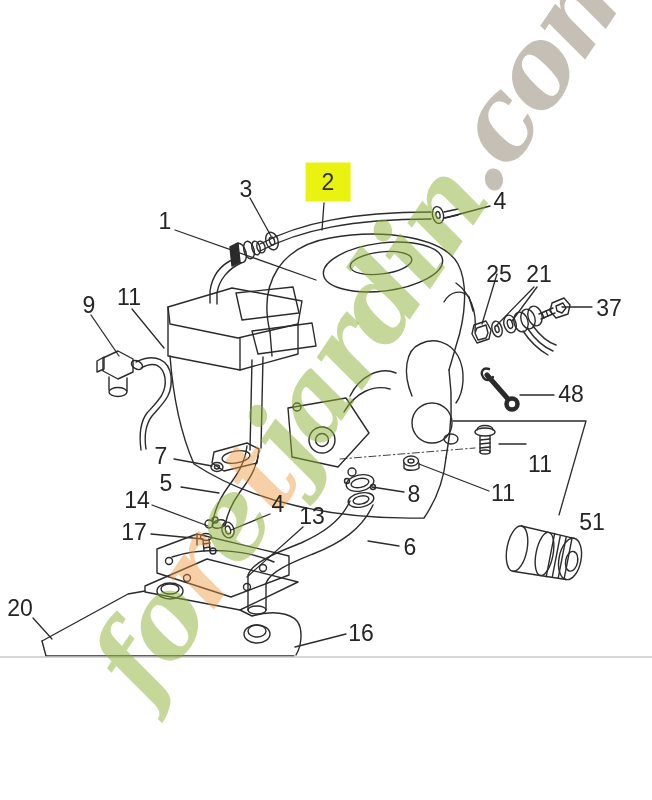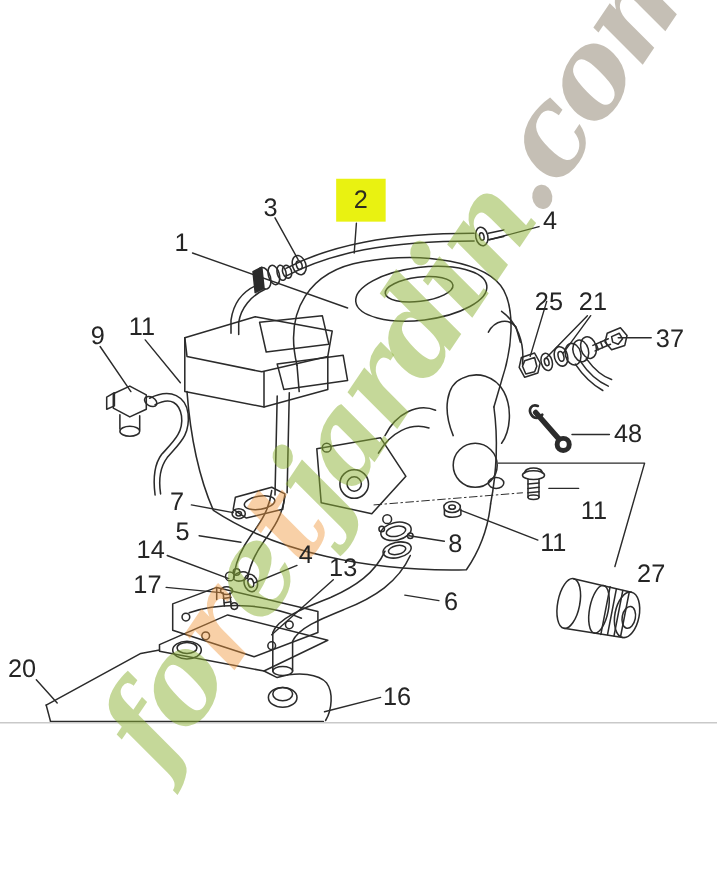--- a/index.html
+++ b/index.html
@@ -227,15 +227,15 @@
   <div class="label" style="left:312px;top:516px">13</div>
   <div class="label" style="left:137px;top:500px">14</div>
   <div class="label" style="left:278px;top:504px">4</div>
   <div class="label" style="left:361px;top:633px">16</div>
   <div class="label" style="left:134px;top:532px">17</div>
   <div class="label" style="left:20px;top:608px">20</div>
   <div class="label" style="left:609px;top:308px">37</div>
   <div class="label" style="left:539px;top:274px">21</div>
   <div class="label" style="left:499px;top:274px">25</div>
   <div class="label" style="left:571px;top:394px">48</div>
-  <div class="label" style="left:592px;top:522px">27</div>
+  <div class="label" style="left:592px;top:522px">51</div>
 
 </div>
 
 </body></html>

